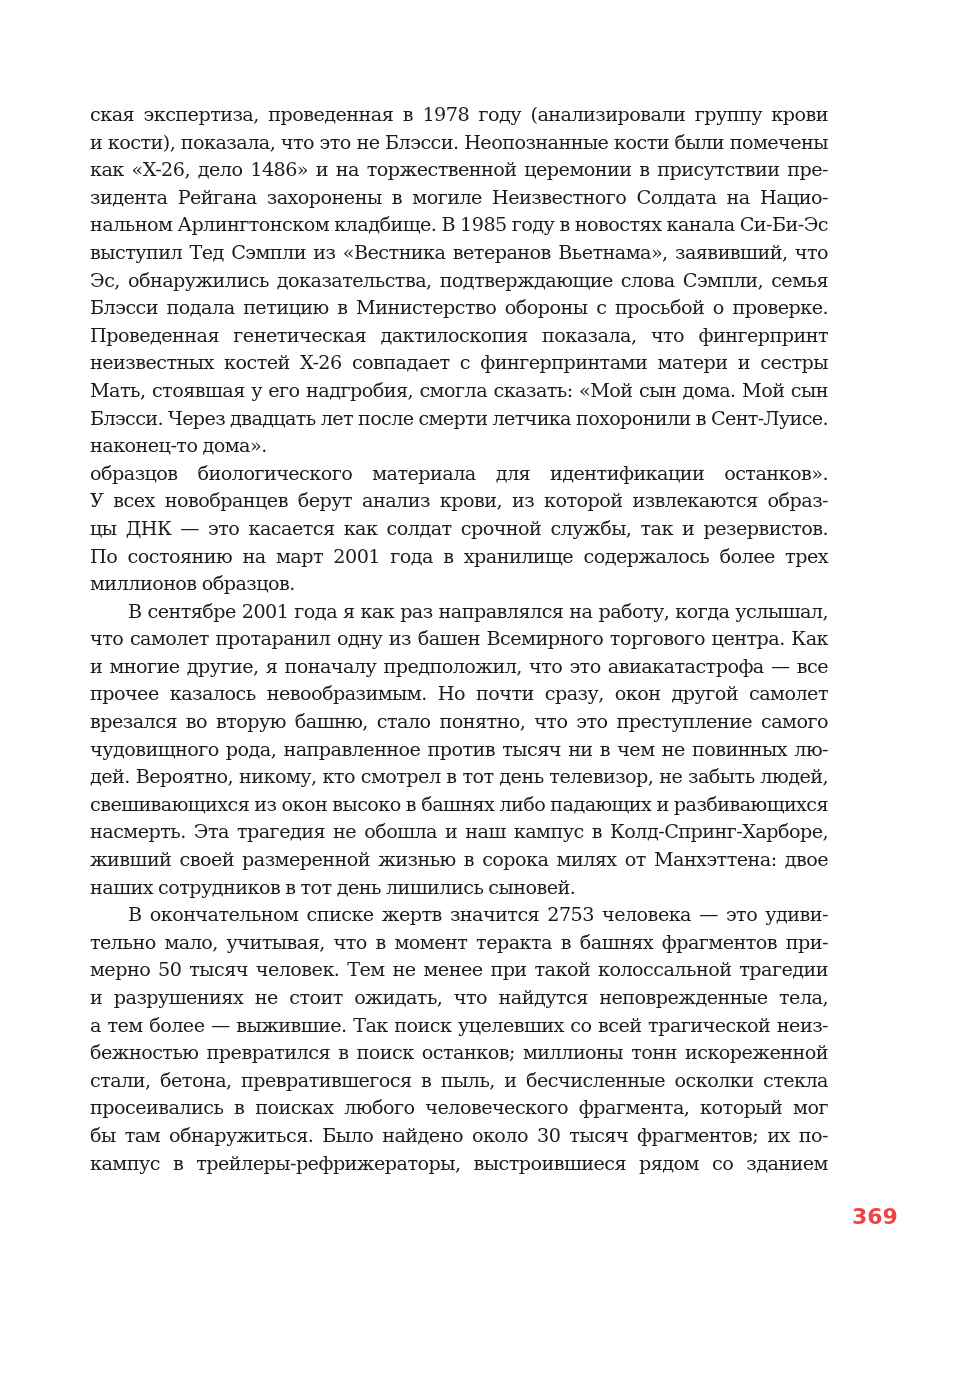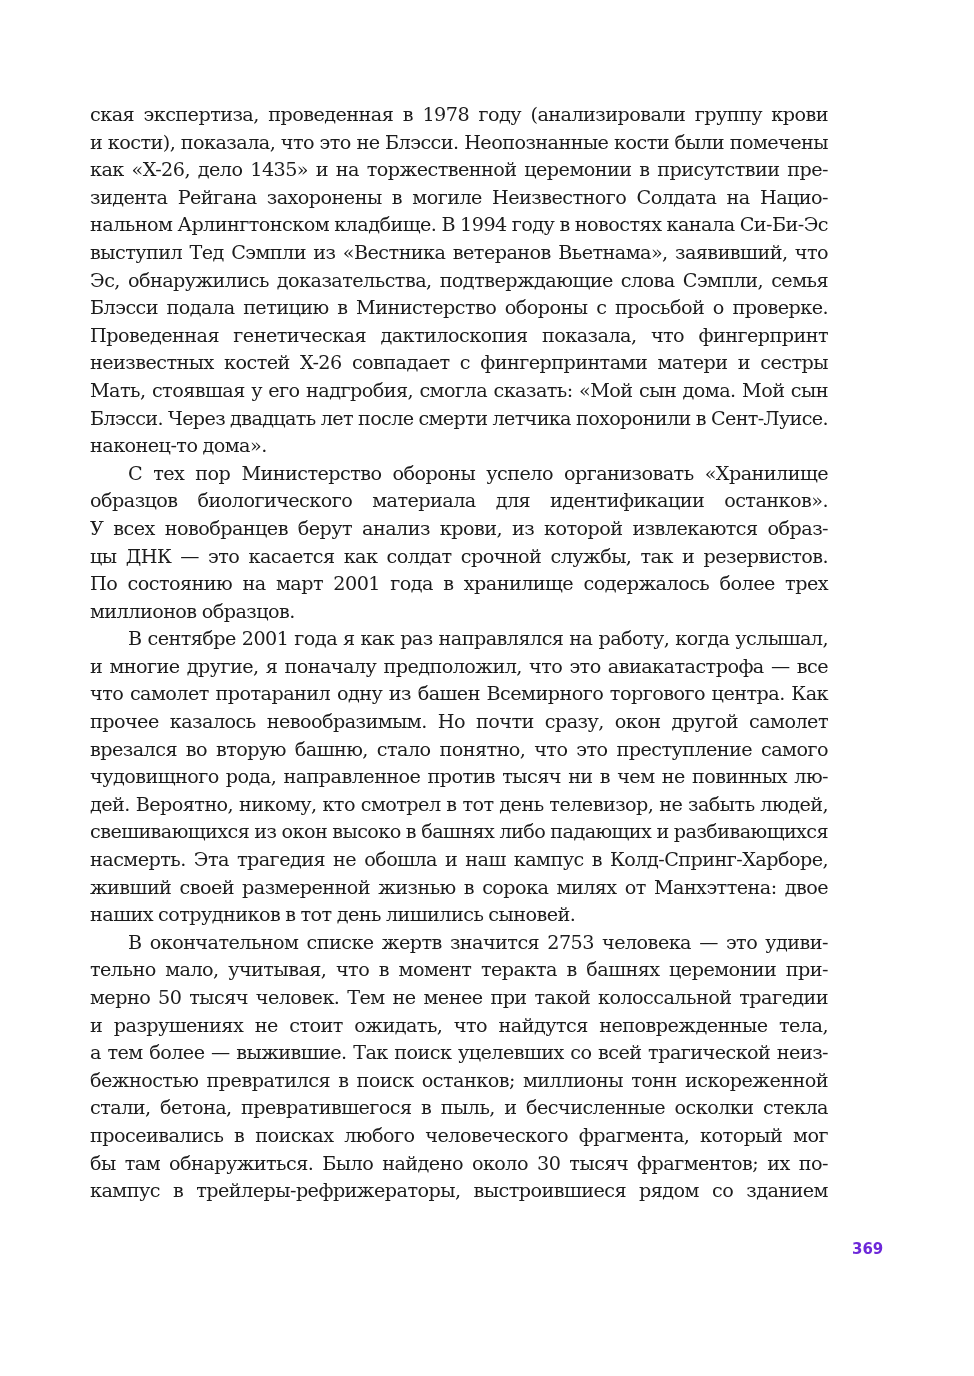--- a/index.html
+++ b/index.html
@@ -8,73 +8,72 @@
   .text-block {
     position: absolute; left: 90px; top: 101px; width: 738px;
     font-family: "DejaVu Serif", "Liberation Serif", serif;
     font-size: 19.2px; line-height: 27.6px; color: #1c1c1c;
     letter-spacing: -0.55px; word-spacing: -0.5px;
   }
   .line { display: block; white-space: nowrap; height: 27.6px; text-align: justify; text-align-last: justify; overflow: visible; }
   .line.last { text-align-last: left; }
   .line.indent { padding-left: 38px; }
   .page-number {
-    position: absolute; left: 852px; top: 1240px;
+    position: absolute; left: 852px; top: 1204px;
     font-family: "DejaVu Sans", "Liberation Sans", sans-serif;
-    font-weight: bold; font-size: 15px; color: #6d28d9;
+    font-weight: bold; font-size: 22px; color: #ef4444;
   }
 </style>
 </head>
 <body>
 
 <div class="page">
   <div class="text-block" id="text-block">
 
     <div class="paragraph">
       <span class="line">ская экспертиза, проведенная в 1978 году (анализировали группу крови</span>
       <span class="line">и кости), показала, что это не Блэсси. Неопознанные кости были помечены</span>
-      <span class="line">как «X-26, дело 1435» и на торжественной церемонии в присутствии пре-</span>
+      <span class="line">как «X-26, дело 1486» и на торжественной церемонии в присутствии пре-</span>
       <span class="line">зидента Рейгана захоронены в могиле Неизвестного Солдата на Нацио-</span>
-      <span class="line">нальном Арлингтонском кладбище. В 1994 году в новостях канала Си-Би-Эс</span>
+      <span class="line">нальном Арлингтонском кладбище. В 1985 году в новостях канала Си-Би-Эс</span>
       <span class="line">выступил Тед Сэмпли из «Вестника ветеранов Вьетнама», заявивший, что</span>
       <span class="line">Эс, обнаружились доказательства, подтверждающие слова Сэмпли, семья</span>
       <span class="line">Блэсси подала петицию в Министерство обороны с просьбой о проверке.</span>
       <span class="line">Проведенная генетическая дактилоскопия показала, что фингерпринт</span>
       <span class="line">неизвестных костей X-26 совпадает с фингерпринтами матери и сестры</span>
       <span class="line">Мать, стоявшая у его надгробия, смогла сказать: «Мой сын дома. Мой сын</span>
       <span class="line" style="letter-spacing: -0.651814px;">Блэсси. Через двадцать лет после смерти летчика похоронили в Сент-Луисе.</span>
       <span class="line last">наконец-то дома».</span>
     </div>
 
     <div class="paragraph">
-      <span class="line indent">С тех пор Министерство обороны успело организовать «Хранилище</span>
       <span class="line">образцов биологического материала для идентификации останков».</span>
       <span class="line">У всех новобранцев берут анализ крови, из которой извлекаются образ-</span>
       <span class="line">цы ДНК — это касается как солдат срочной службы, так и резервистов.</span>
       <span class="line">По состоянию на март 2001 года в хранилище содержалось более трех</span>
       <span class="line last">миллионов образцов.</span>
     </div>
 
     <div class="paragraph">
       <span class="line indent">В сентябре 2001 года я как раз направлялся на работу, когда услышал,</span>
+      <span class="line">что самолет протаранил одну из башен Всемирного торгового центра. Как</span>
       <span class="line">и многие другие, я поначалу предположил, что это авиакатастрофа — все</span>
-      <span class="line">что самолет протаранил одну из башен Всемирного торгового центра. Как</span>
       <span class="line">прочее казалось невообразимым. Но почти сразу, окон другой самолет</span>
       <span class="line">врезался во вторую башню, стало понятно, что это преступление самого</span>
       <span class="line">чудовищного рода, направленное против тысяч ни в чем не повинных лю-</span>
       <span class="line">дей. Вероятно, никому, кто смотрел в тот день телевизор, не забыть людей,</span>
       <span class="line" style="letter-spacing: -0.584925px;">свешивающихся из окон высоко в башнях либо падающих и разбивающихся</span>
       <span class="line">насмерть. Эта трагедия не обошла и наш кампус в Колд-Спринг-Харборе,</span>
       <span class="line">живший своей размеренной жизнью в сорока милях от Манхэттена: двое</span>
       <span class="line last">наших сотрудников в тот день лишились сыновей.</span>
     </div>
 
     <div class="paragraph">
       <span class="line indent">В окончательном списке жертв значится 2753 человека — это удиви-</span>
-      <span class="line">тельно мало, учитывая, что в момент теракта в башнях церемонии при-</span>
+      <span class="line">тельно мало, учитывая, что в момент теракта в башнях фрагментов при-</span>
       <span class="line">мерно 50 тысяч человек. Тем не менее при такой колоссальной трагедии</span>
       <span class="line">и разрушениях не стоит ожидать, что найдутся неповрежденные тела,</span>
       <span class="line">а тем более — выжившие. Так поиск уцелевших со всей трагической неиз-</span>
       <span class="line">бежностью превратился в поиск останков; миллионы тонн искореженной</span>
       <span class="line">стали, бетона, превратившегося в пыль, и бесчисленные осколки стекла</span>
       <span class="line">просеивались в поисках любого человеческого фрагмента, который мог</span>
       <span class="line">бы там обнаружиться. Было найдено около 30 тысяч фрагментов; их по-</span>
       <span class="line">кампус в трейлеры-рефрижераторы, выстроившиеся рядом со зданием</span>
     </div>
 

